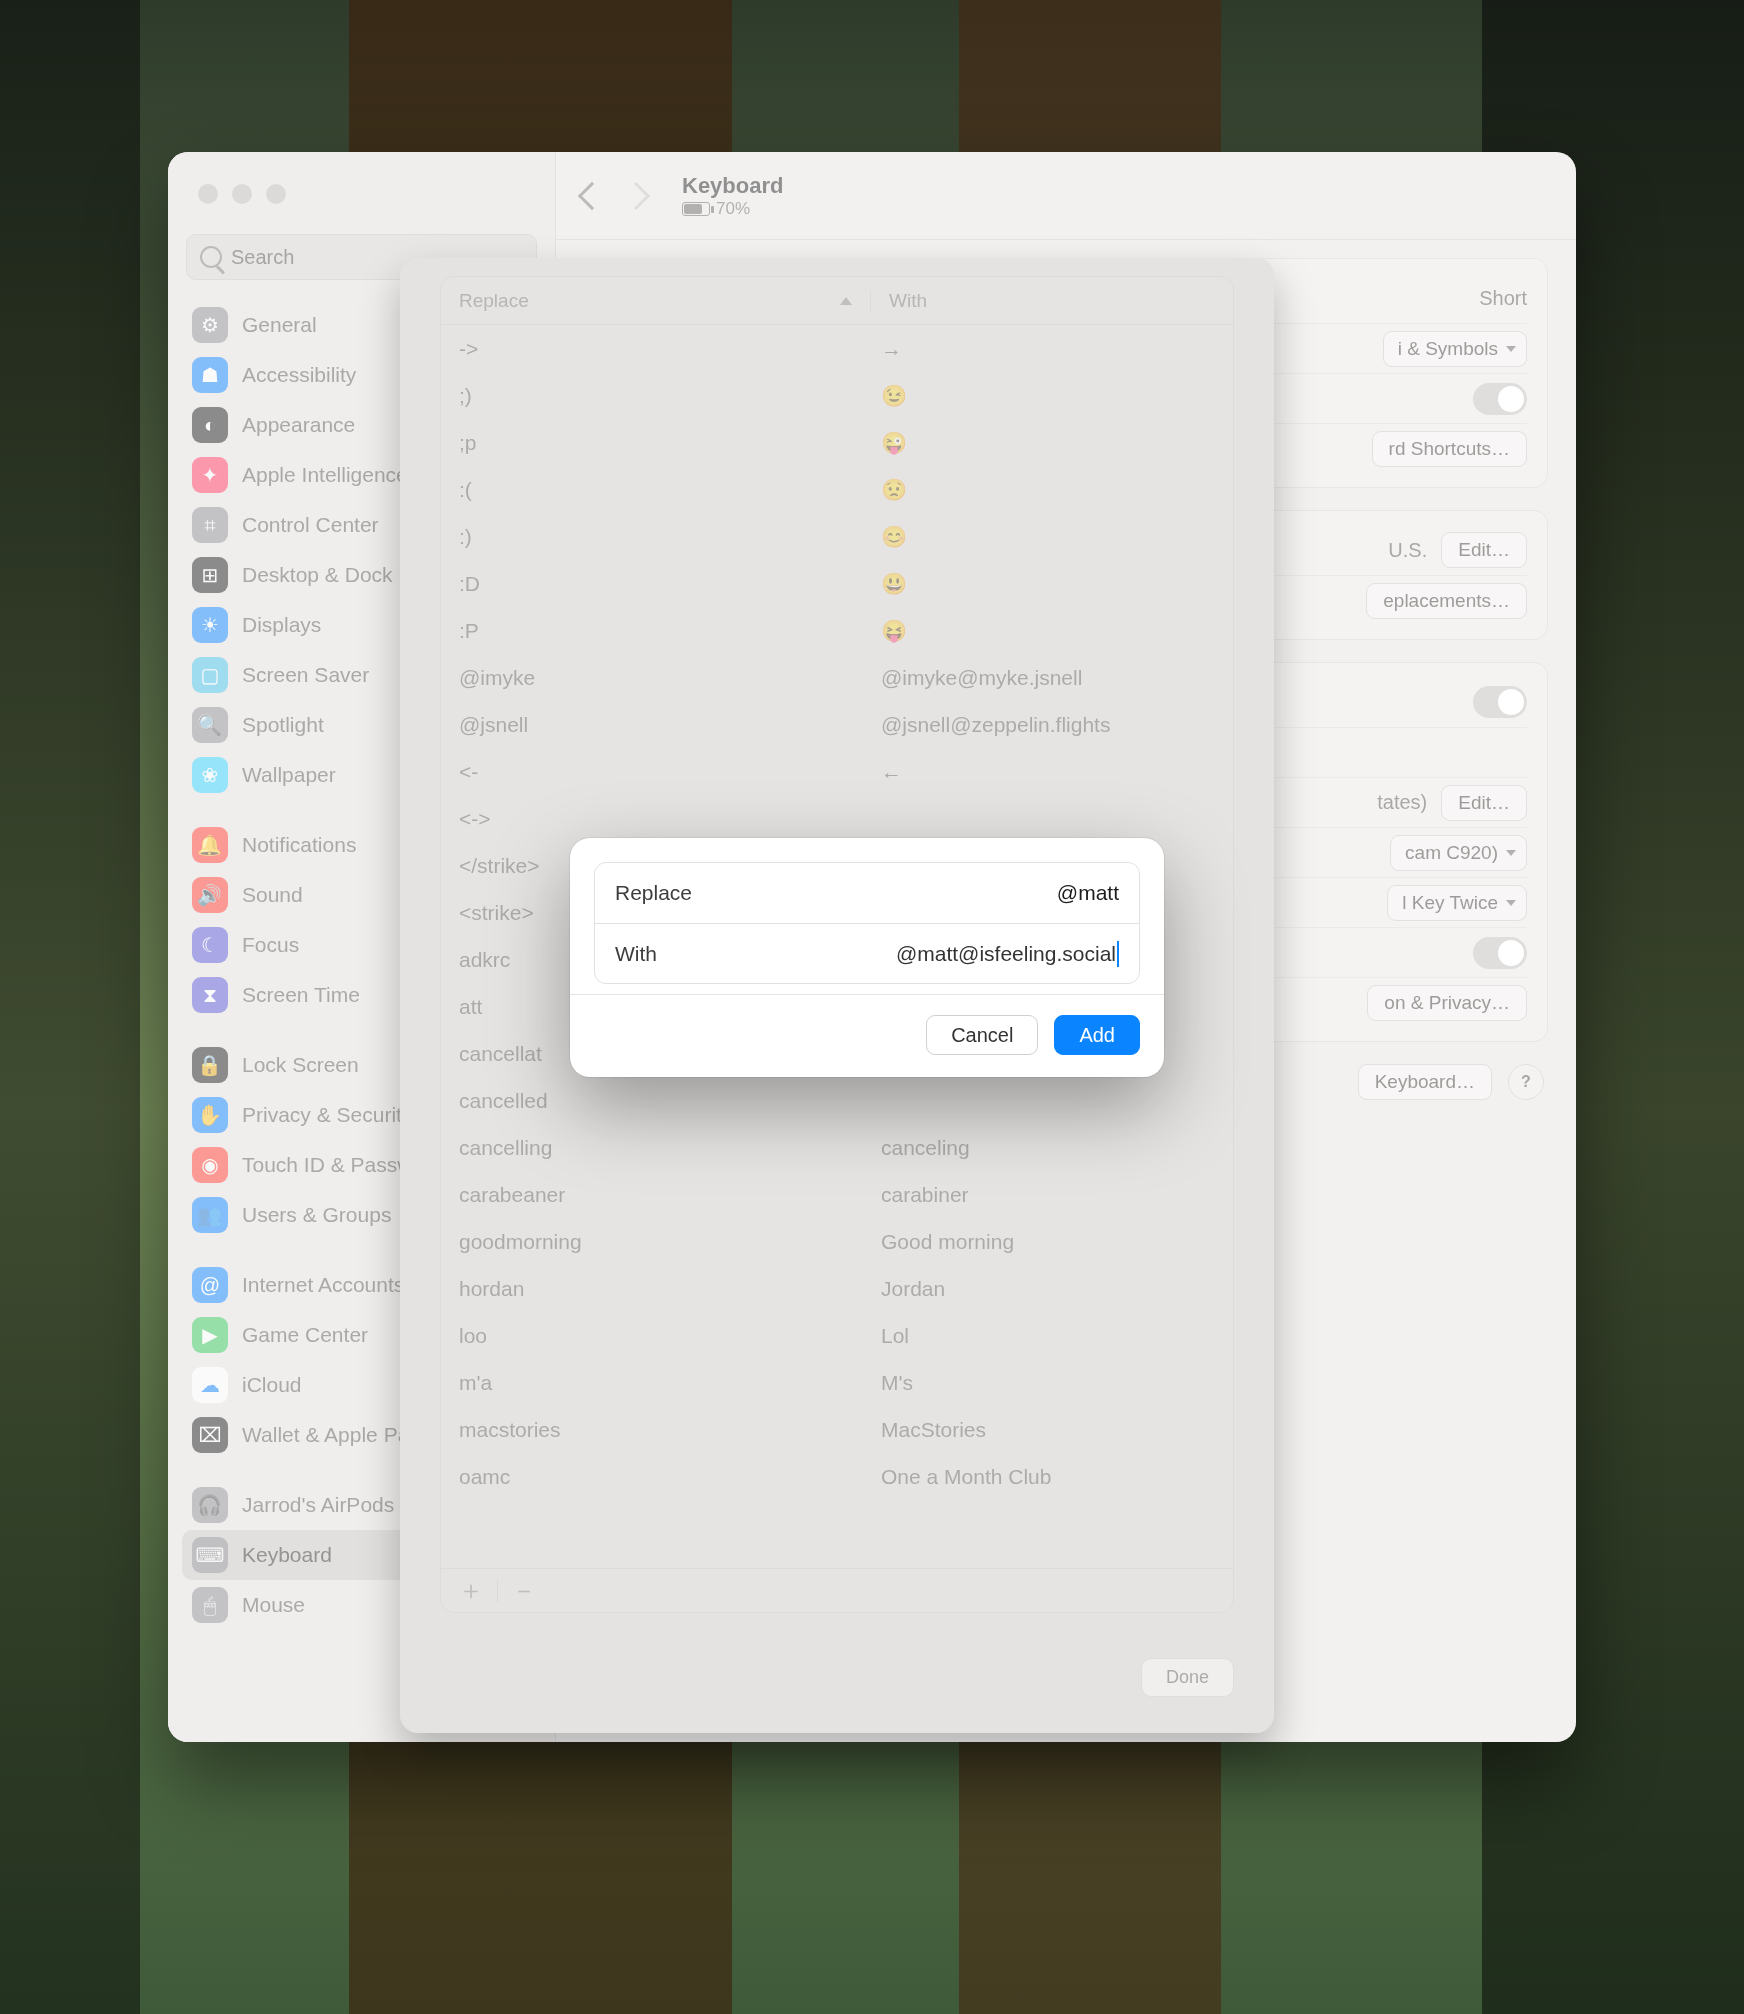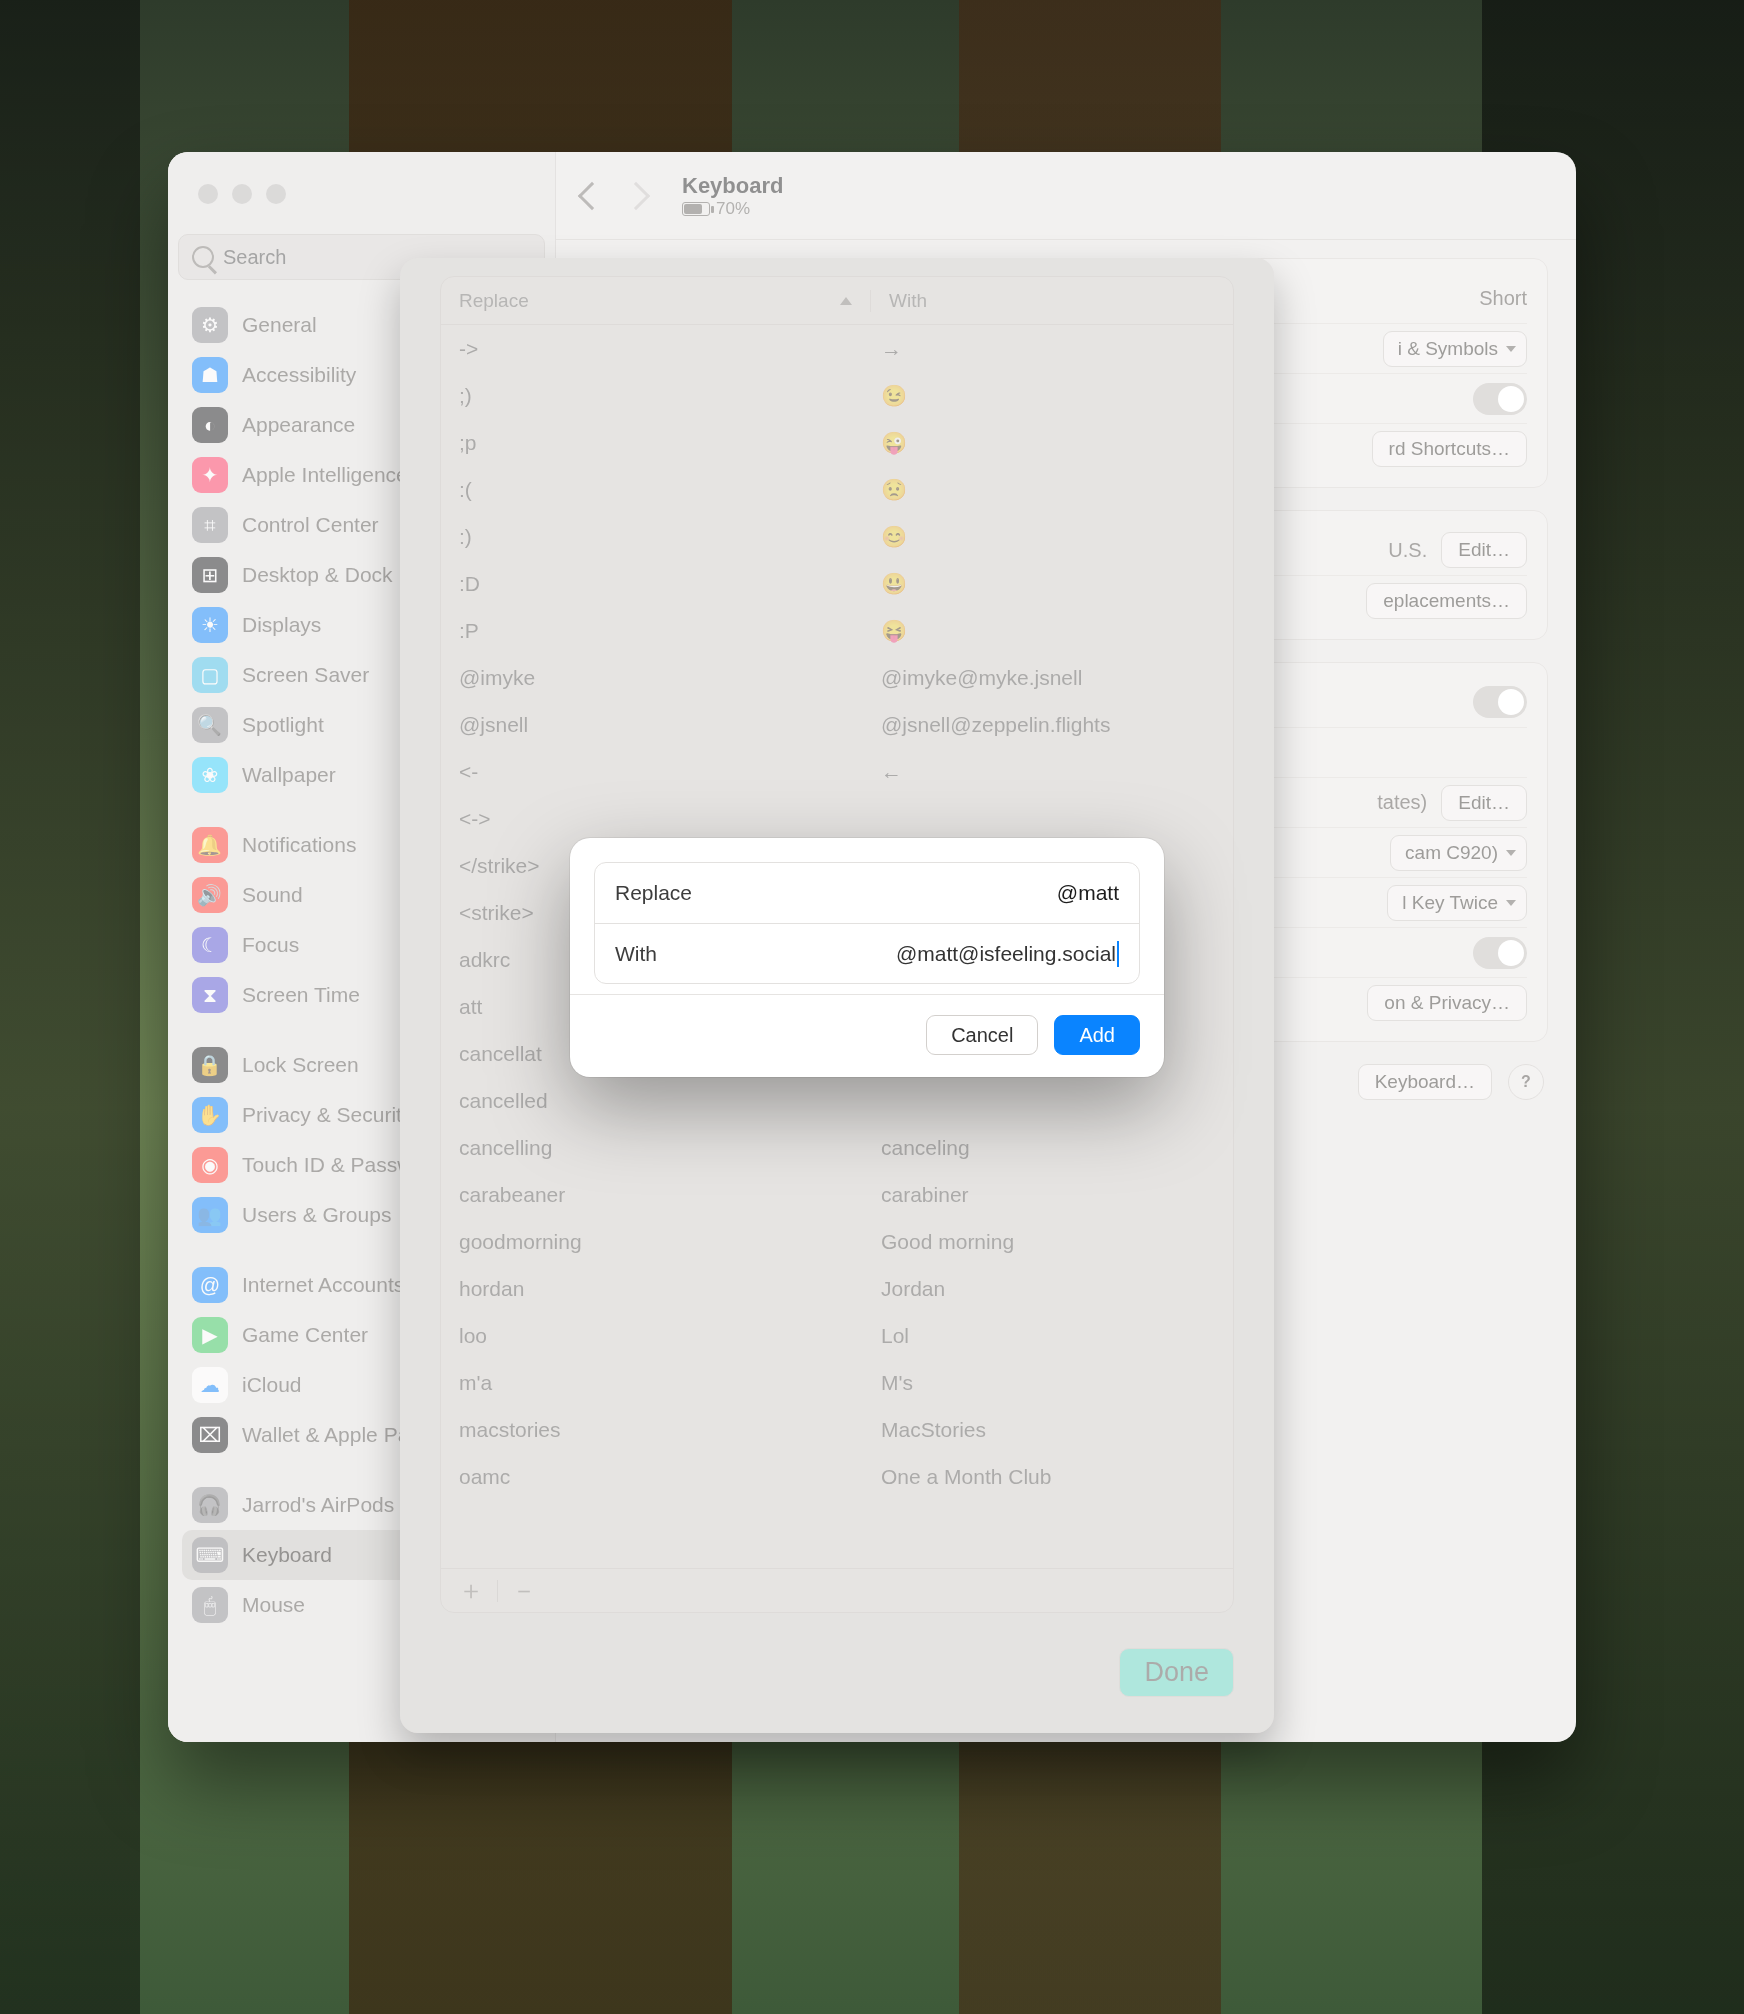--- a/index.html
+++ b/index.html
@@ -40,21 +40,21 @@
   
   .traffic { position:absolute; left:30px; top:32px; display:flex; gap:14px; }
   .traffic .light { width:20px; height:20px; border-radius:50%; background:#c8c6c5; }
 
   
   .sidebar {
     position:absolute; left:0; top:0; width:388px; height:100%;
     background:#e7e5e4; border-right:1px solid #d6d3d1;
     padding-top:82px;
   }
-  .search-wrap { margin:0 10px 14px; position:relative; }
+  .search-wrap { margin:0 18px 14px; position:relative; }
   .search-wrap .sicon {
     position:absolute; left:14px; top:50%; transform:translateY(-50%);
     width:22px; height:22px; border:2.5px solid #9a9794; border-radius:50%;
   }
   .search-wrap .sicon::after{content:""; position:absolute; width:2.5px; height:10px; background:#9a9794; left:17px; top:17px; transform:rotate(-45deg);}
   .search-input {
     width:100%; height:46px; border-radius:10px;
     background:#dedbd9; border:1px solid #cfccc9;
     padding-left:44px; font-size:20px; color:#8a8885;
   }
@@ -123,22 +123,22 @@
   .tbody { position:absolute; top:48px; left:0; right:0; bottom:44px; overflow:hidden;}
   .trow { display:flex; align-items:center; height:47px; font-size:21px; color:#555; }
   .trow .c1{ width:430px; padding-left:18px; white-space:nowrap; overflow:hidden; text-overflow:ellipsis;}
   .trow .c2{ flex:1; padding-left:10px; white-space:nowrap; overflow:hidden; text-overflow:ellipsis;}
   .tfoot { position:absolute; left:0; right:0; bottom:0; height:44px; border-top:1px solid #d1cecb; display:flex; align-items:center; padding-left:14px; gap:6px;}
   .pm-btn { width:32px; height:32px; display:flex; align-items:center; justify-content:center; color:#8a8784; font-size:26px; font-weight:300; border-radius:6px;}
   .sep{ width:1px; height:22px; background:#c9c6c3; margin:0 4px;}
 
   .sheet-footer { position:absolute; right:40px; bottom:36px; }
   .done-btn {
-    background:#5eead4; border:1px solid #d4d1ce; border-radius:10px;
-    padding:8px 24px; font-size:27px; color:#555;
+    background:#ffffff; border:1px solid #d4d1ce; border-radius:10px;
+    padding:8px 24px; font-size:18px; color:#555;
   }
 
   
   .modal-mask { position:absolute; inset:0; background:rgba(230,228,226,0.6); }
   .add-pop {
     position:absolute; left:570px; top:838px;
     width:594px; background:#ffffff;
     border-radius:20px;
     box-shadow:0 30px 80px rgba(0,0,0,0.35), 0 0 0 1px rgba(0,0,0,0.06);
     overflow:hidden;

